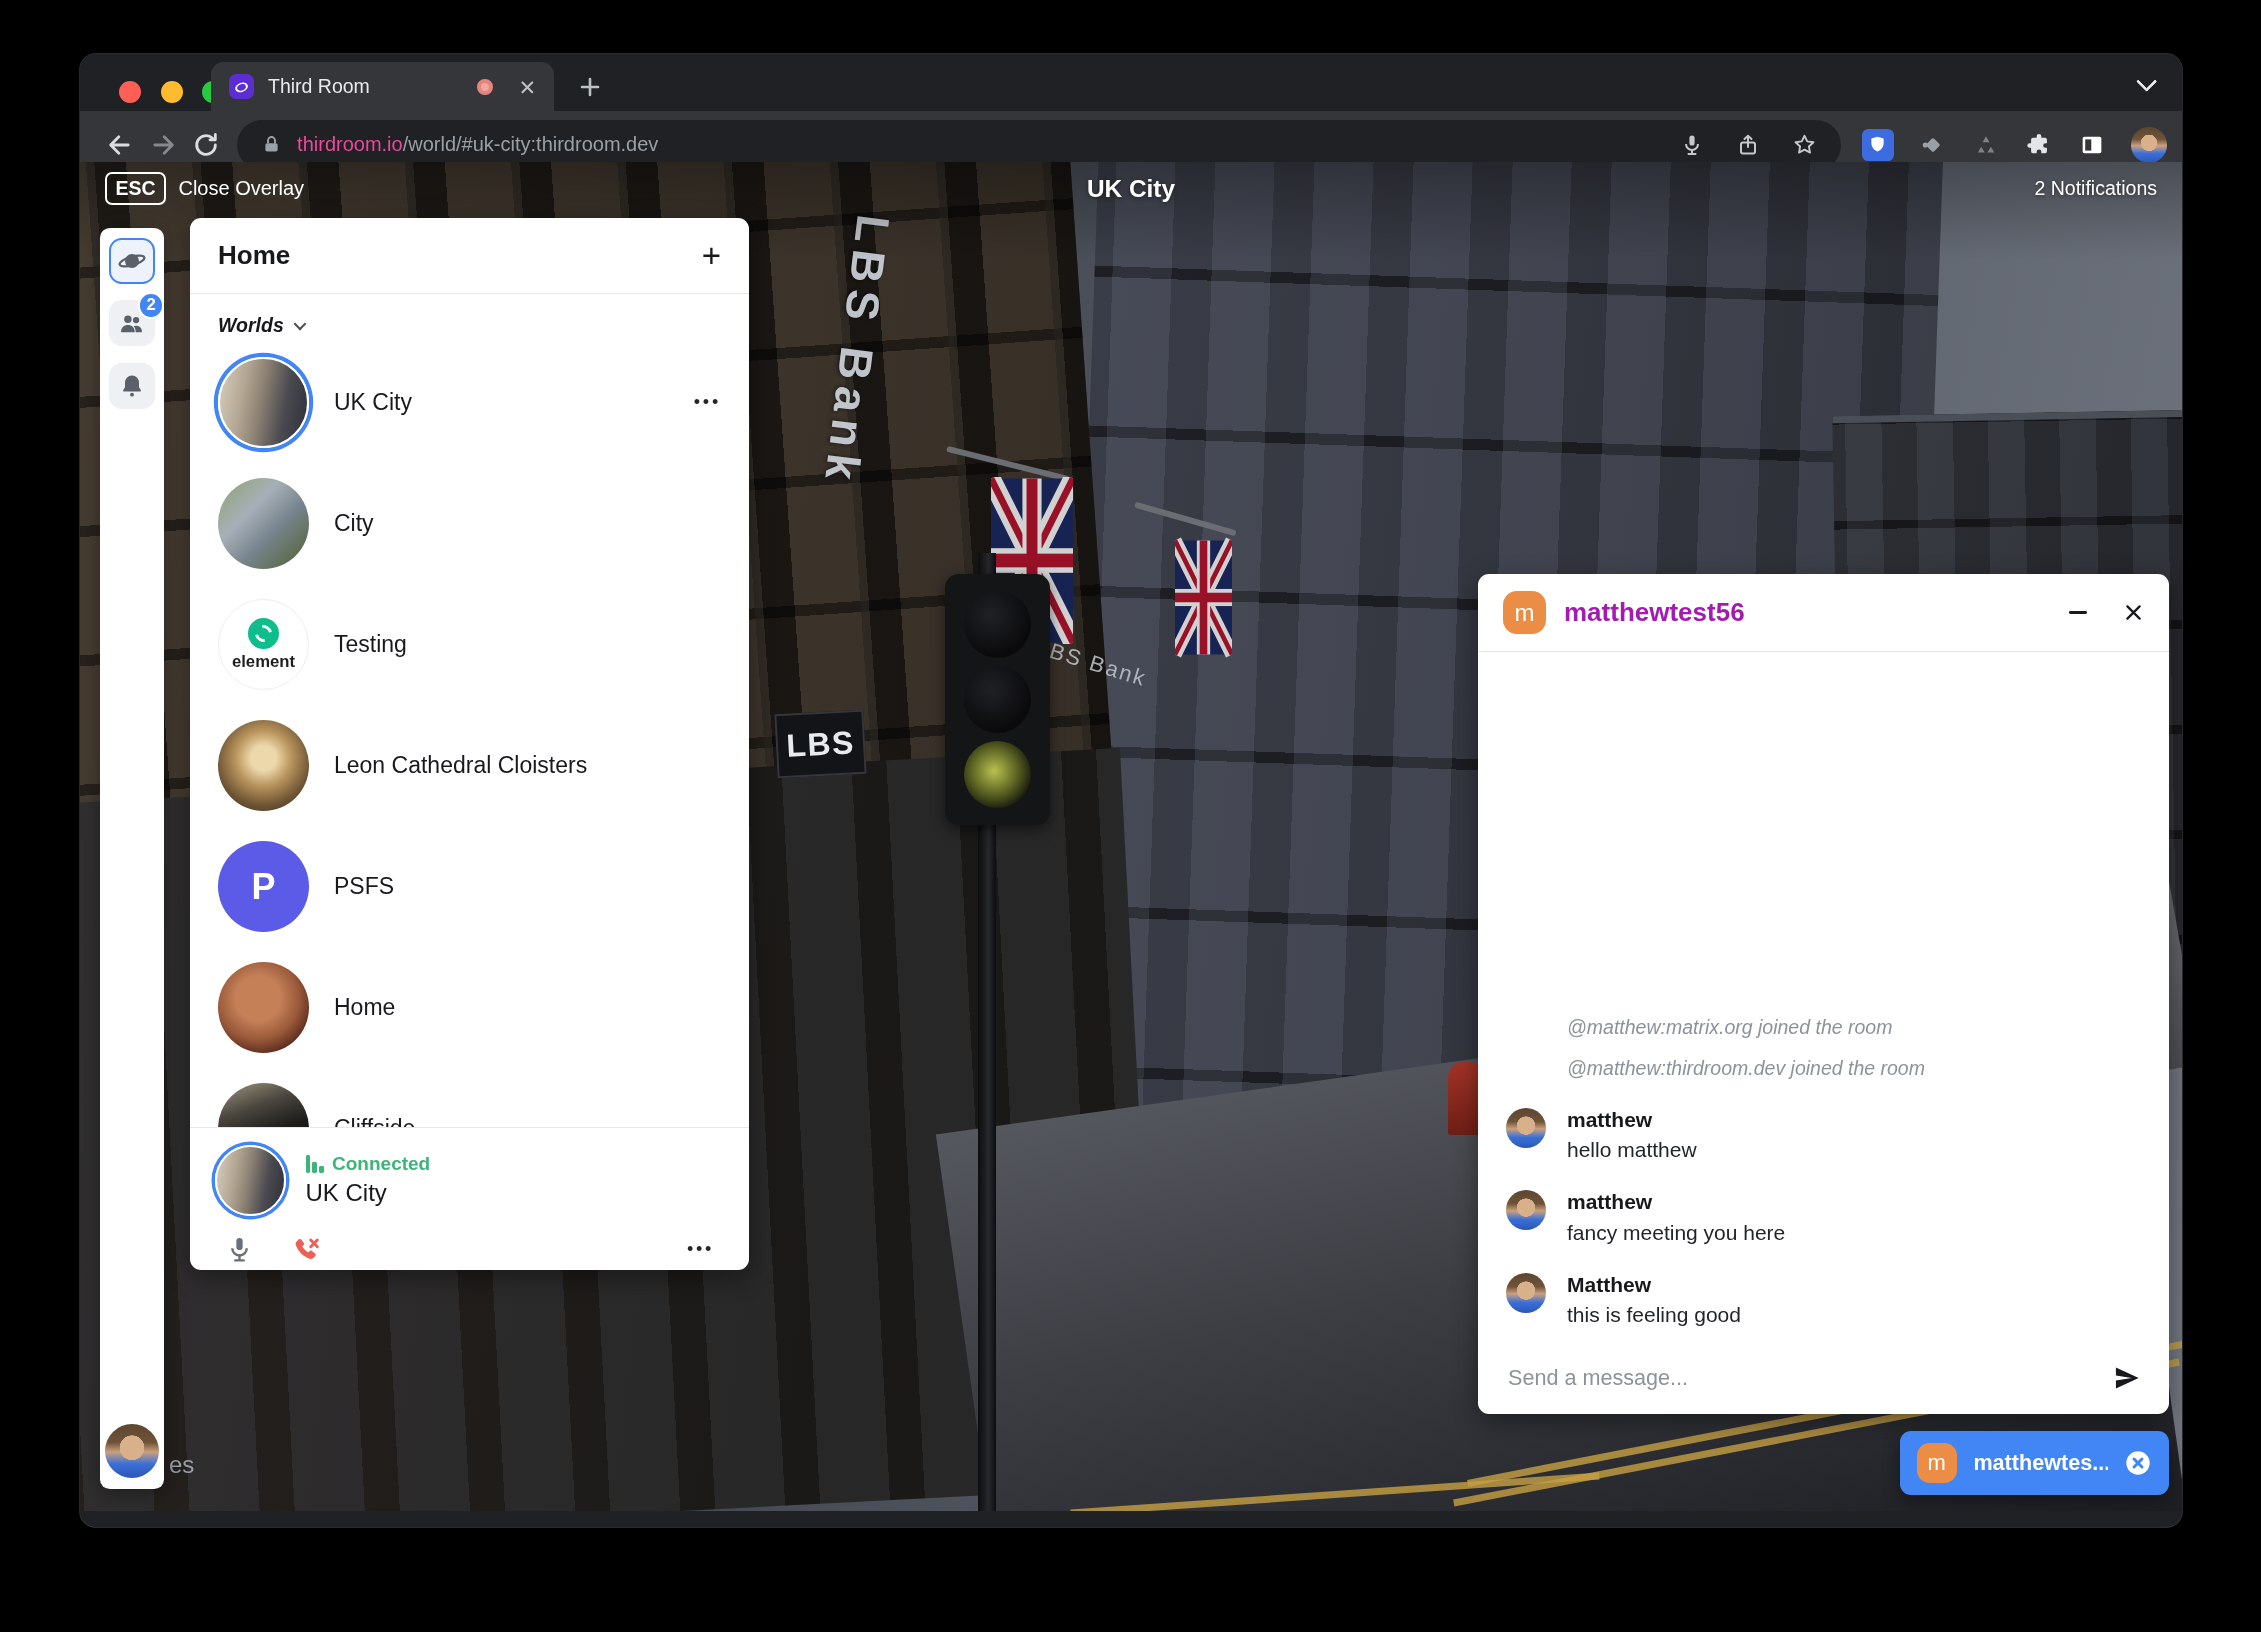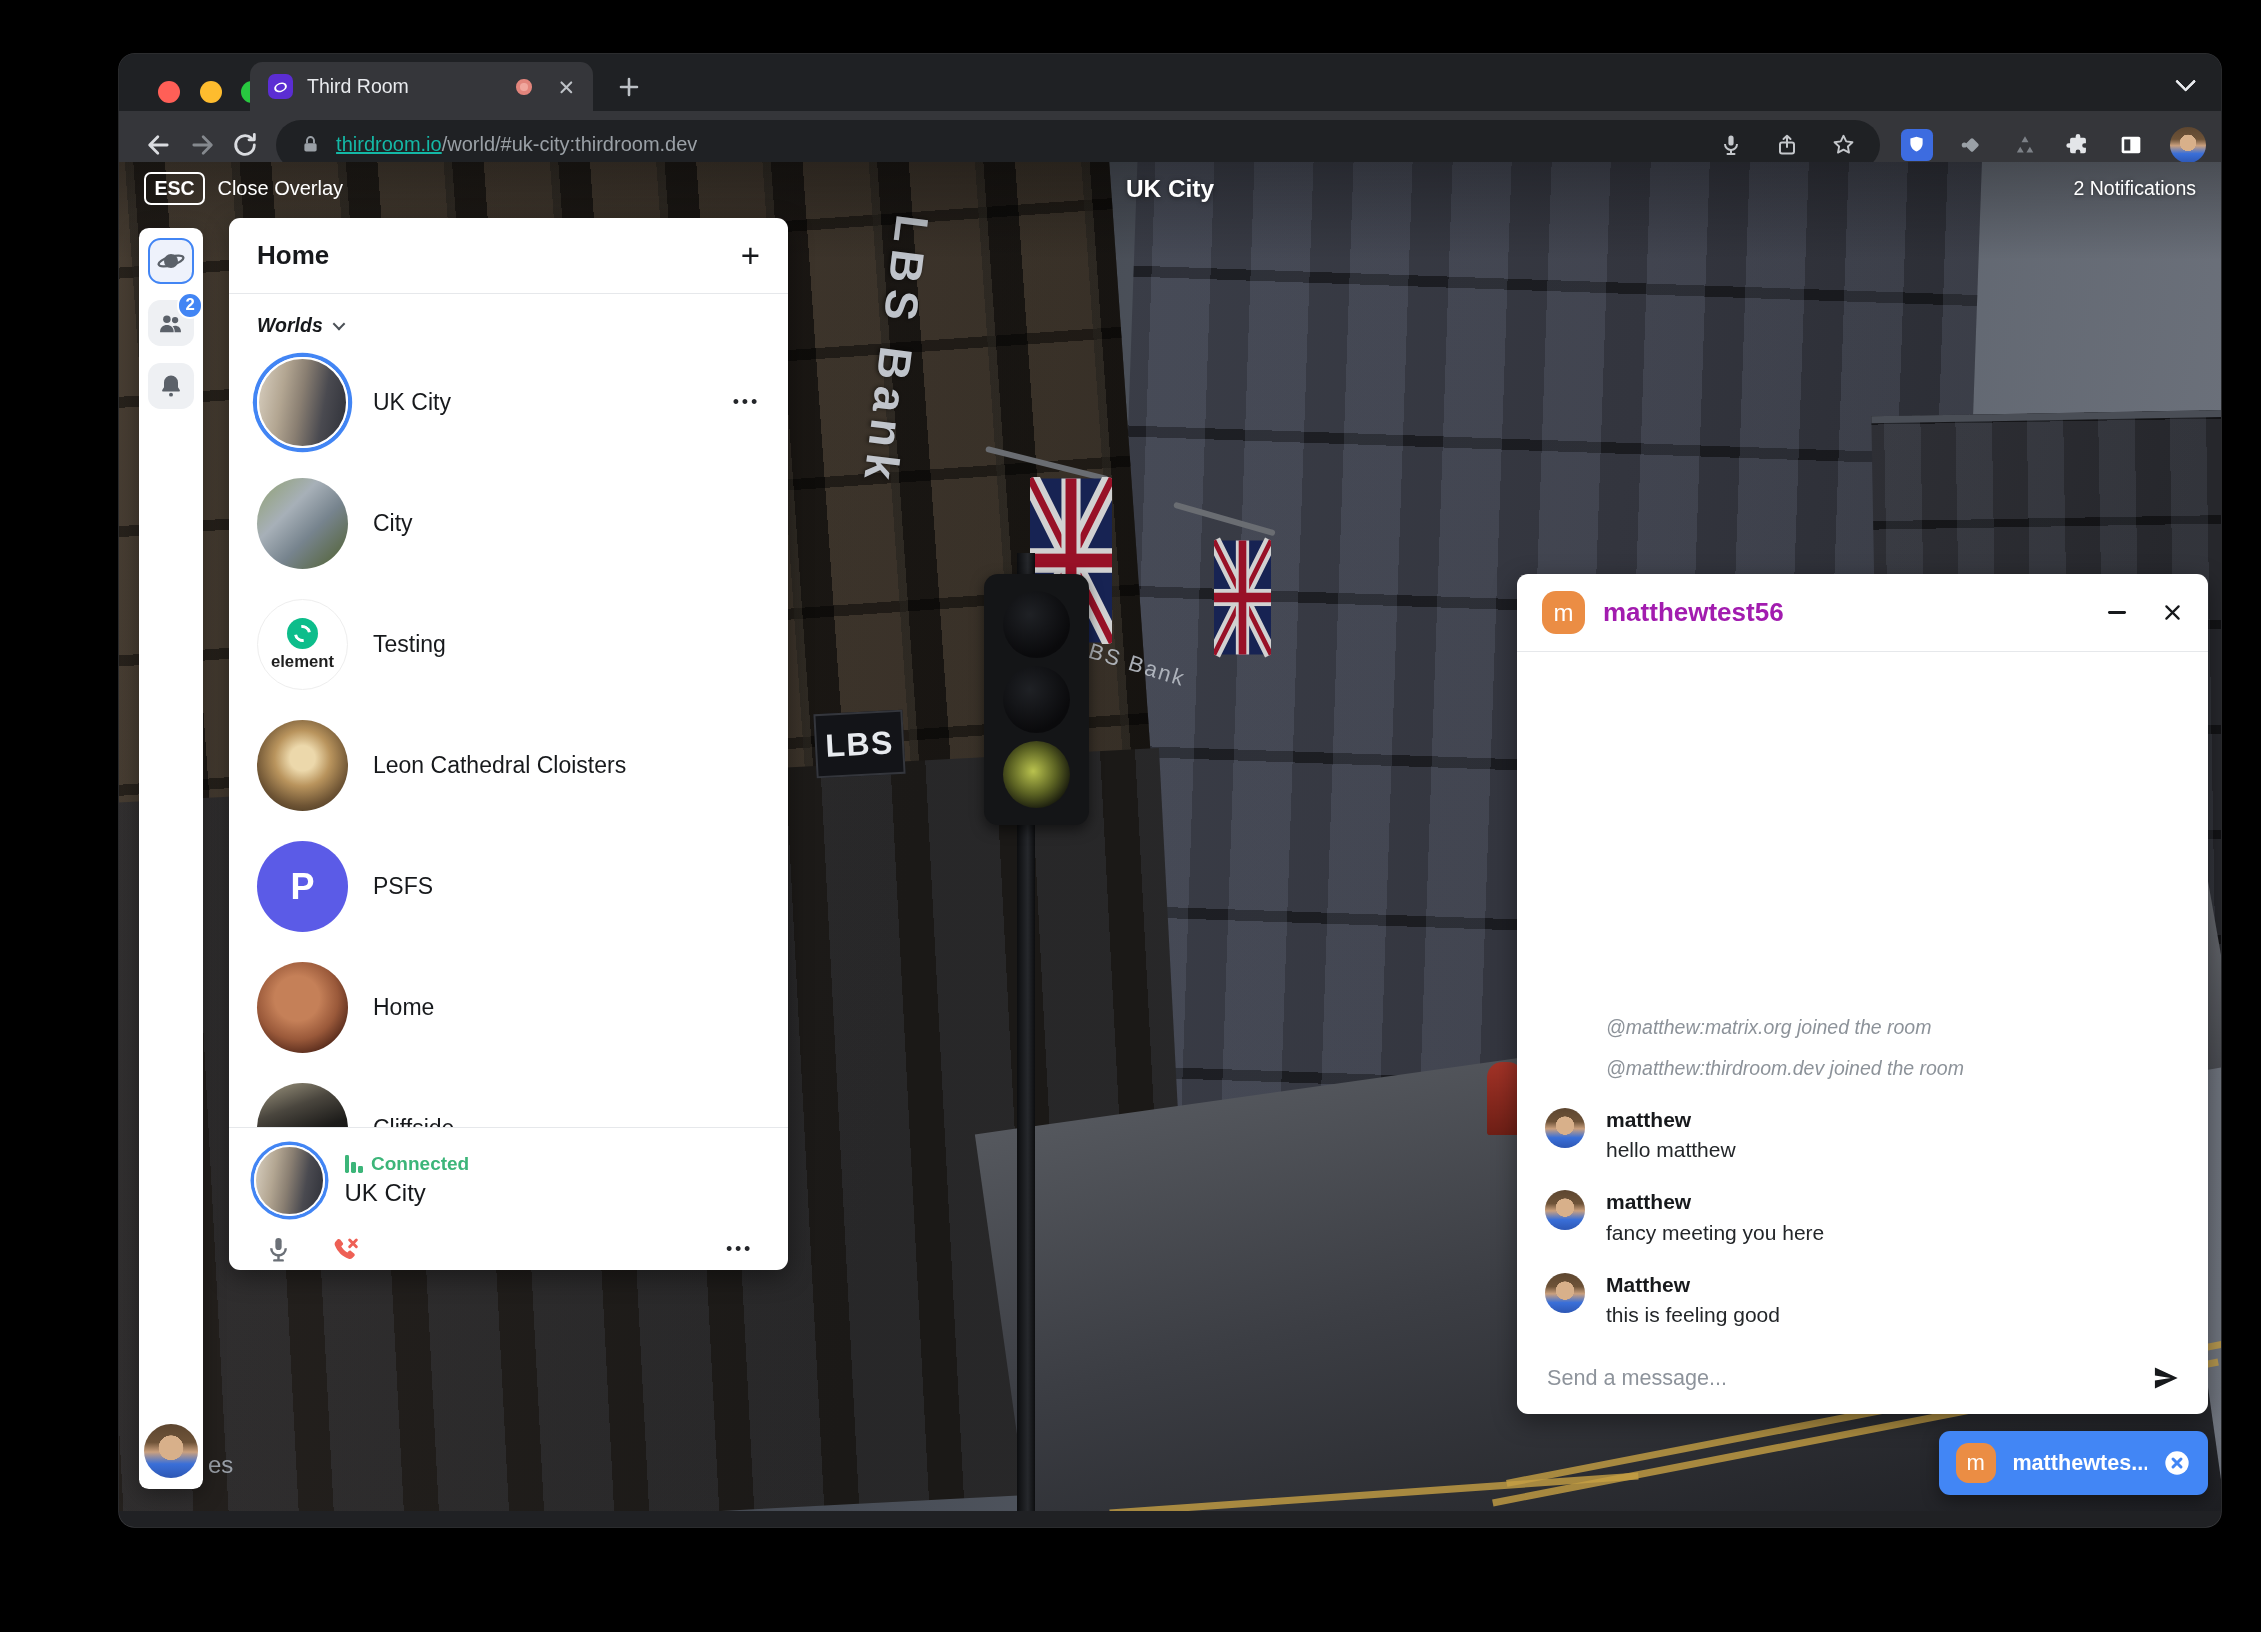--- a/index.html
+++ b/index.html
@@ -1,36 +1,36 @@
 <!DOCTYPE html>
 <html style="font-size:11px"><head>
 <meta charset="utf-8">
 <style>
   html,body{margin:0;padding:0;background:#000;}
   *{box-sizing:border-box;font-family:"Liberation Sans",sans-serif;}
   .stage{position:relative;width:2261px;height:1632px;background:#000;overflow:hidden;}
 
   
-  .window{position:absolute;left:80px;top:54px;width:2102px;height:1473px;border-radius:15.3px;overflow:hidden;background:#202124;box-shadow:0 0 0 0.7px #3a3b3e;margin-left:39px;}
+  .window{position:absolute;left:80px;top:54px;width:2102px;height:1473px;border-radius:15.3px;overflow:hidden;background:#202124;box-shadow:0 0 0 0.7px #3a3b3e;}
   .tabstrip{position:relative;height:57px;background:#1f2124;}
   .traffic{position:absolute;top:26.5px;left:39px;display:flex;gap:19.5px;}
   .tl{width:22px;height:22px;border-radius:50%;}
   .tab{position:absolute;left:131px;top:8.4px;width:343px;height:49px;background:#35363a;border-radius:12.6px 12.6px 0 0;display:flex;align-items:center;padding:0 18px;gap:14px;}
   .favicon{width:25px;height:25px;border-radius:7px;background:#5b2dd3;display:flex;align-items:center;justify-content:center;flex:none;}
   .favicon i{display:block;width:12.6px;height:12.6px;border:2.8px solid #fff;border-radius:50%;transform:rotate(-20deg) scaleY(.7);}
   .tab-title{color:#e8eaed;font-size:19.5px;white-space:nowrap;overflow:hidden;}
   .capture-dot{margin-left:auto;width:15.3px;height:15.3px;border-radius:50%;border:4.2px solid #e2857c;background:#f0a79e;flex:none;}
   .tab-close{flex:none;margin-left:12.6px;}
   .newtab{position:absolute;left:492px;top:15.3px;width:36px;height:36px;display:flex;align-items:center;justify-content:center;}
   .win-chevron{position:absolute;right:28px;top:19.5px;width:15.3px;height:15.3px;border-right:3.5px solid #e8eaed;border-bottom:3.5px solid #e8eaed;transform:rotate(45deg);border-radius:1.4px;}
   .toolbar{height:67px;background:#35363a;display:flex;align-items:center;padding:0 18px;}
   .navbtn{width:43px;height:43px;display:flex;align-items:center;justify-content:center;flex:none;}
   .urlpill{margin-left:9.8px;height:50px;flex:none;width:1604px;background:#1f2124;border-radius:26.5px;display:flex;align-items:center;padding:0 24px;gap:15.3px;}
   .urltext{font-size:20px;white-space:nowrap;overflow:hidden;}
-  .urltext .host{color:#14b8a6;text-decoration:underline;}
+  .urltext .host{color:#ec4899;}
   .urltext .path{color:#9aa0a6;}
   .pill-icons{margin-left:auto;display:flex;gap:32px;align-items:center;}
   .extrow{display:flex;align-items:center;gap:25px;margin-left:21px;}
   .bw{width:32px;height:32px;border-radius:6.3px;background:#3d6ce0;display:flex;align-items:center;justify-content:center;flex:none;}
   .profile-avatar{width:36px;height:36px;border-radius:50%;flex:none;}
   .photo{background:
     radial-gradient(circle at 50% 44%, #d8b08a 0 30%, rgba(0,0,0,0) 31%),
     linear-gradient(180deg,#5d4630 0%,#6e5338 34%,#caa07e 52%,#3a6fd8 74%,#2d57b5 100%);}
 
   

